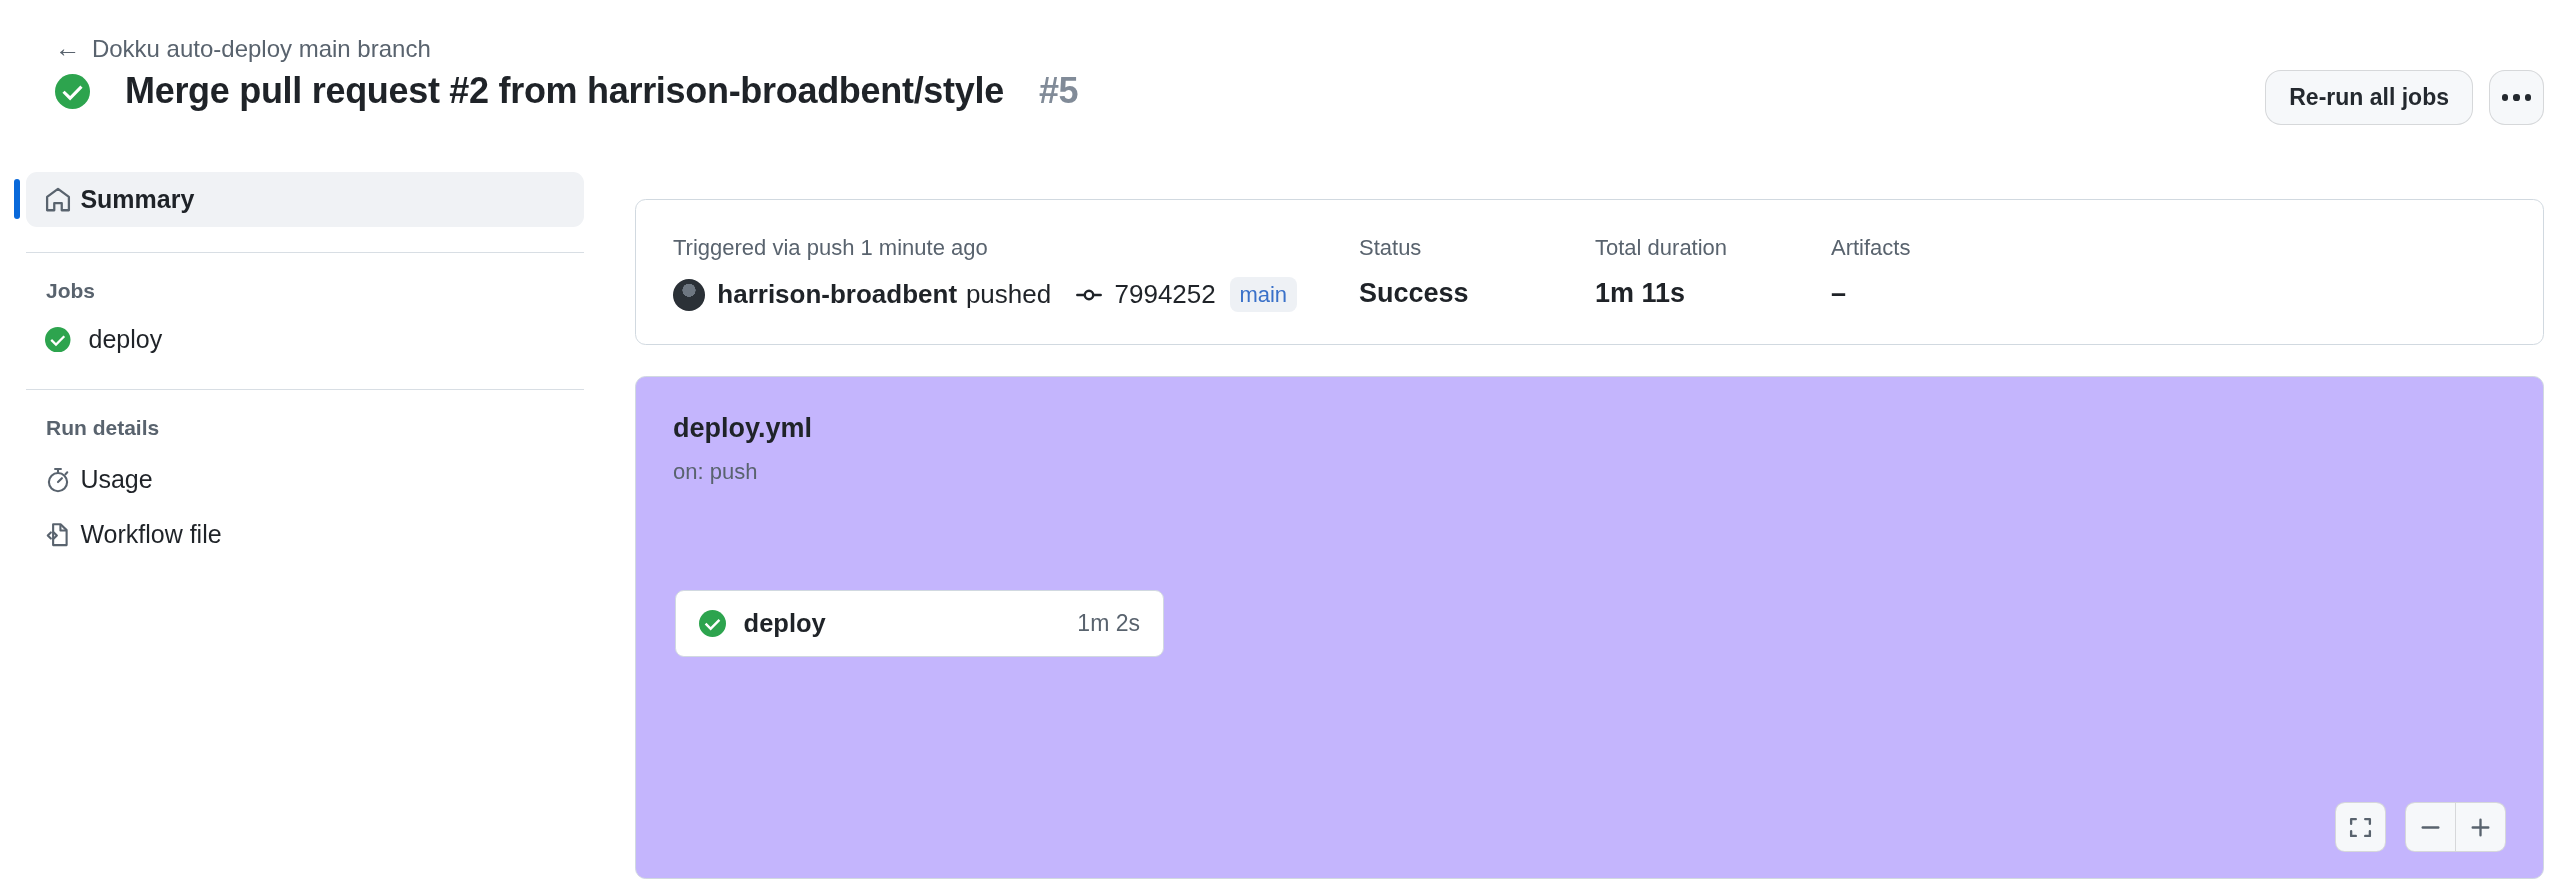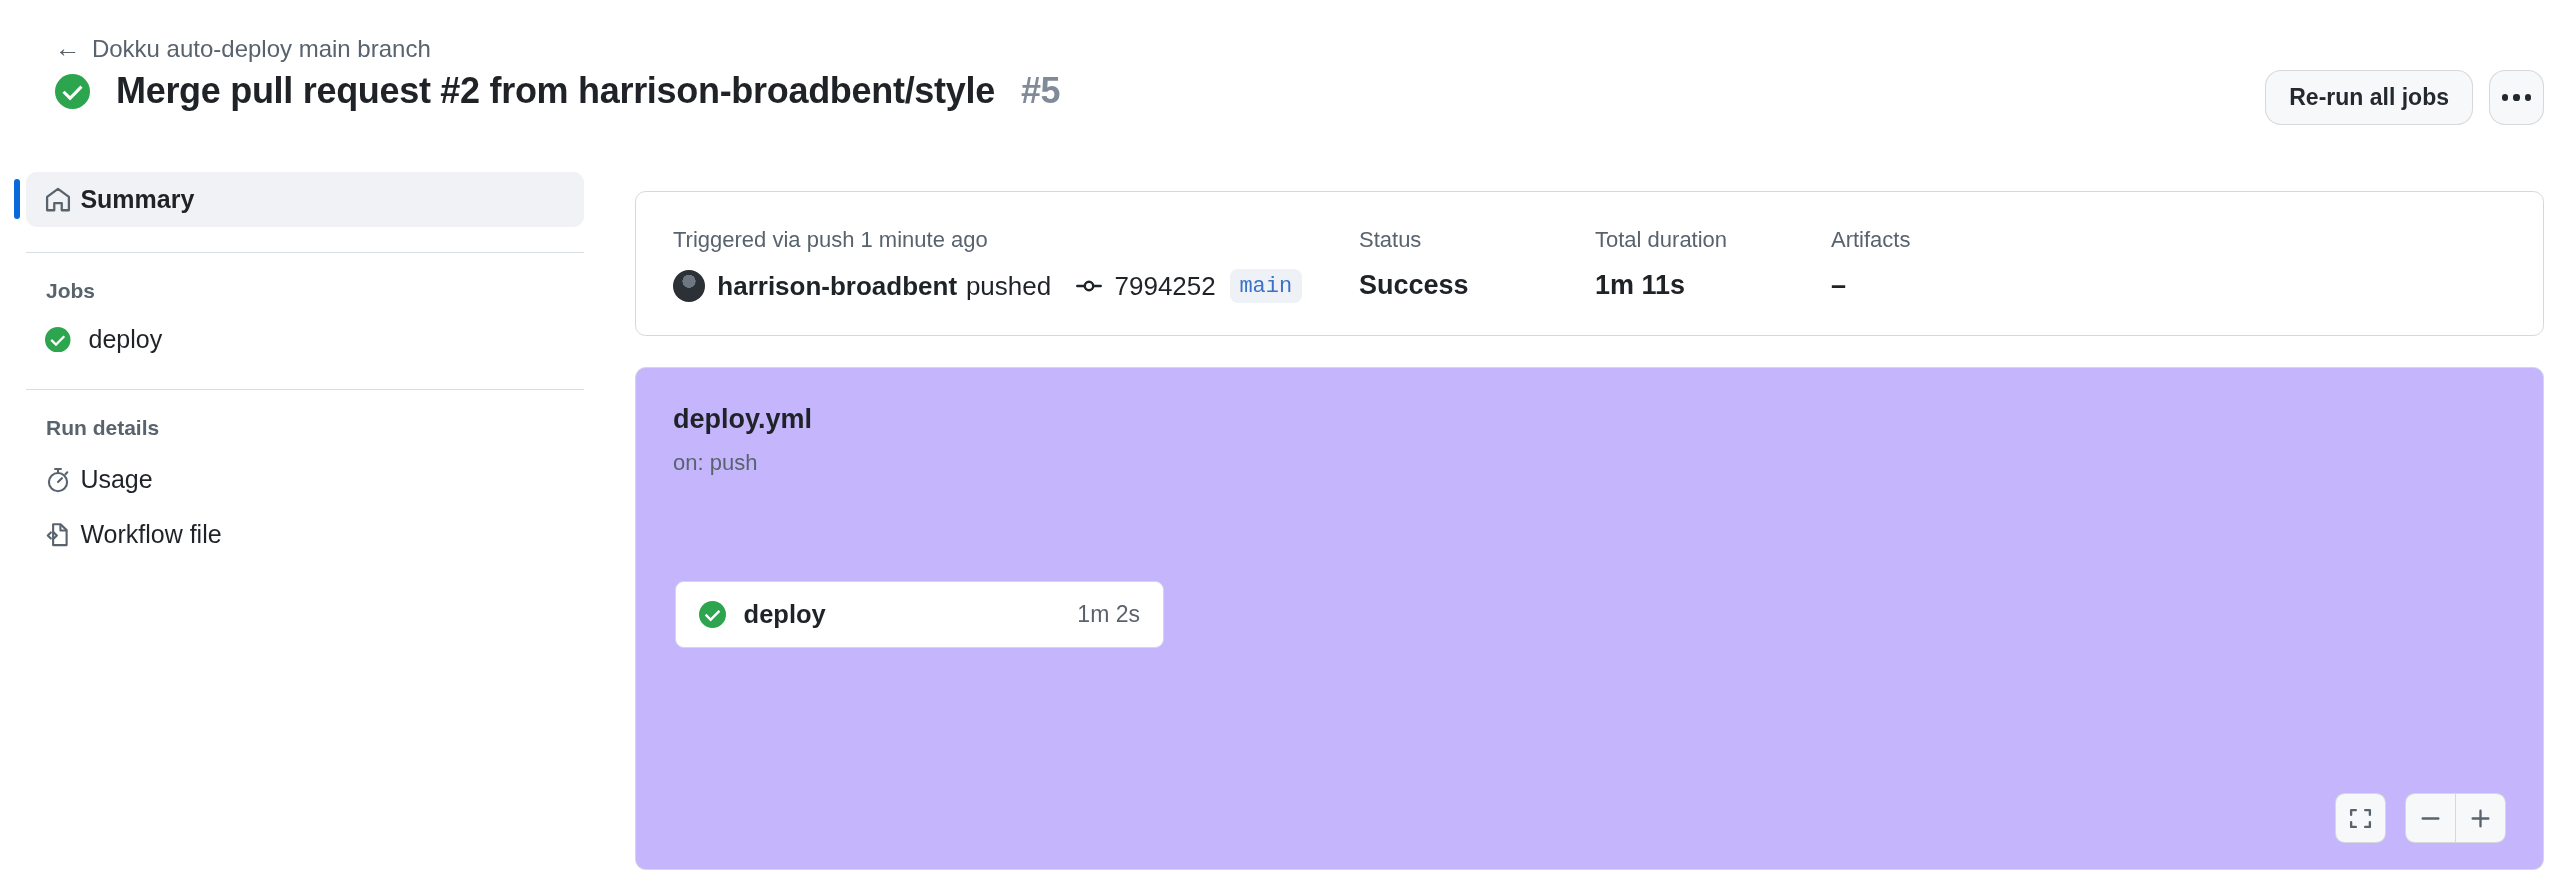--- a/index.html
+++ b/index.html
@@ -22,21 +22,21 @@
     position: absolute; left: 55px; top: 35px;
     display: flex; align-items: center; gap: 11.4px;
     font-size: 24px; color: #59636e;
     cursor: pointer;
   }
   .breadcrumb .back-arrow { font-size: 25.5px; line-height: 1; color: #59636e; display: block; }
   .breadcrumb-label { color: #59636e; }
 
   .title-row {
     position: absolute; left: 55px; top: 70px;
-    display: flex; align-items: center; gap: 26px;
+    display: flex; align-items: center; gap: 35px;
   }
   .status-check { width: 35px; height: 35px; display: block; flex: none; }
   .run-title {
     font-size: 36px; font-weight: bold; color: #1f2328;
     letter-spacing: -0.3px; line-height: 1.1; white-space: nowrap;
   }
   .run-number { font-size: 36px; font-weight: bold; color: #818b98; letter-spacing: -0.3px; }
 
   .header-actions {
     position: absolute; right: 32px; top: 70px;
@@ -76,21 +76,21 @@
   }
 
   .job-item {
     display: flex; align-items: center; gap: 17.6px;
     height: 49px; margin: 0 32px 0 26px; padding: 0 19.4px;
     border-radius: 9.7px; font-size: 25px; color: #1f2328; cursor: pointer;
   }
   .job-check { width: 25.5px; height: 25.5px; display: block; flex: none; }
 
   
-  .main { position: absolute; left: 635px; top: 191px; width: 1909px; }
+  .main { position: absolute; left: 635px; top: 199px; width: 1909px; }
 
   .card {
     border: 0.9px solid #d1d9e0; border-radius: 10.6px; background: #ffffff;
   }
 
   .info-card { padding: 35px 37px 32px 37px; }
   .info-grid { display: flex; align-items: flex-start; }
   .info-col-trigger { width: 686px; flex: none; }
   .info-col { width: 236px; flex: none; }
 
@@ -104,21 +104,21 @@
     border: 0.9px solid rgba(31,35,40,0.12);
     margin-right: 12.3px;
   }
   .actor { font-size: 26px; font-weight: bold; color: #1f2328; }
   .pushed { font-size: 26px; color: #1f2328; margin-left: 8.8px; }
   .commit-icon { width: 26px; height: 26px; display: block; flex: none; margin: 0 12.3px 0 25px; color: #1f2328; }
   .commit-sha { font-size: 26px; color: #1f2328; cursor: pointer; }
   .branch-badge {
     margin-left: 14px; padding: 4.4px 9.7px; border-radius: 8px;
     background: #eef1f5; color: #3a71c9;
-    font-family: Liberation Mono, monospace; font-size: 22px; cursor: pointer;
+    font-family: Liberation Sans, sans-serif; font-size: 22px; cursor: pointer;
   }
 
   
   .graph-card {
     margin-top: 31px; background: #c4b5fd;
     height: 503px; position: relative; overflow: hidden;
     padding: 35px 37px;
   }
   .wf-name { font-size: 27px; font-weight: bold; color: #1f2328; line-height: 1.2; }
   .wf-on { font-size: 22px; color: #59636e; margin-top: 14px; }

